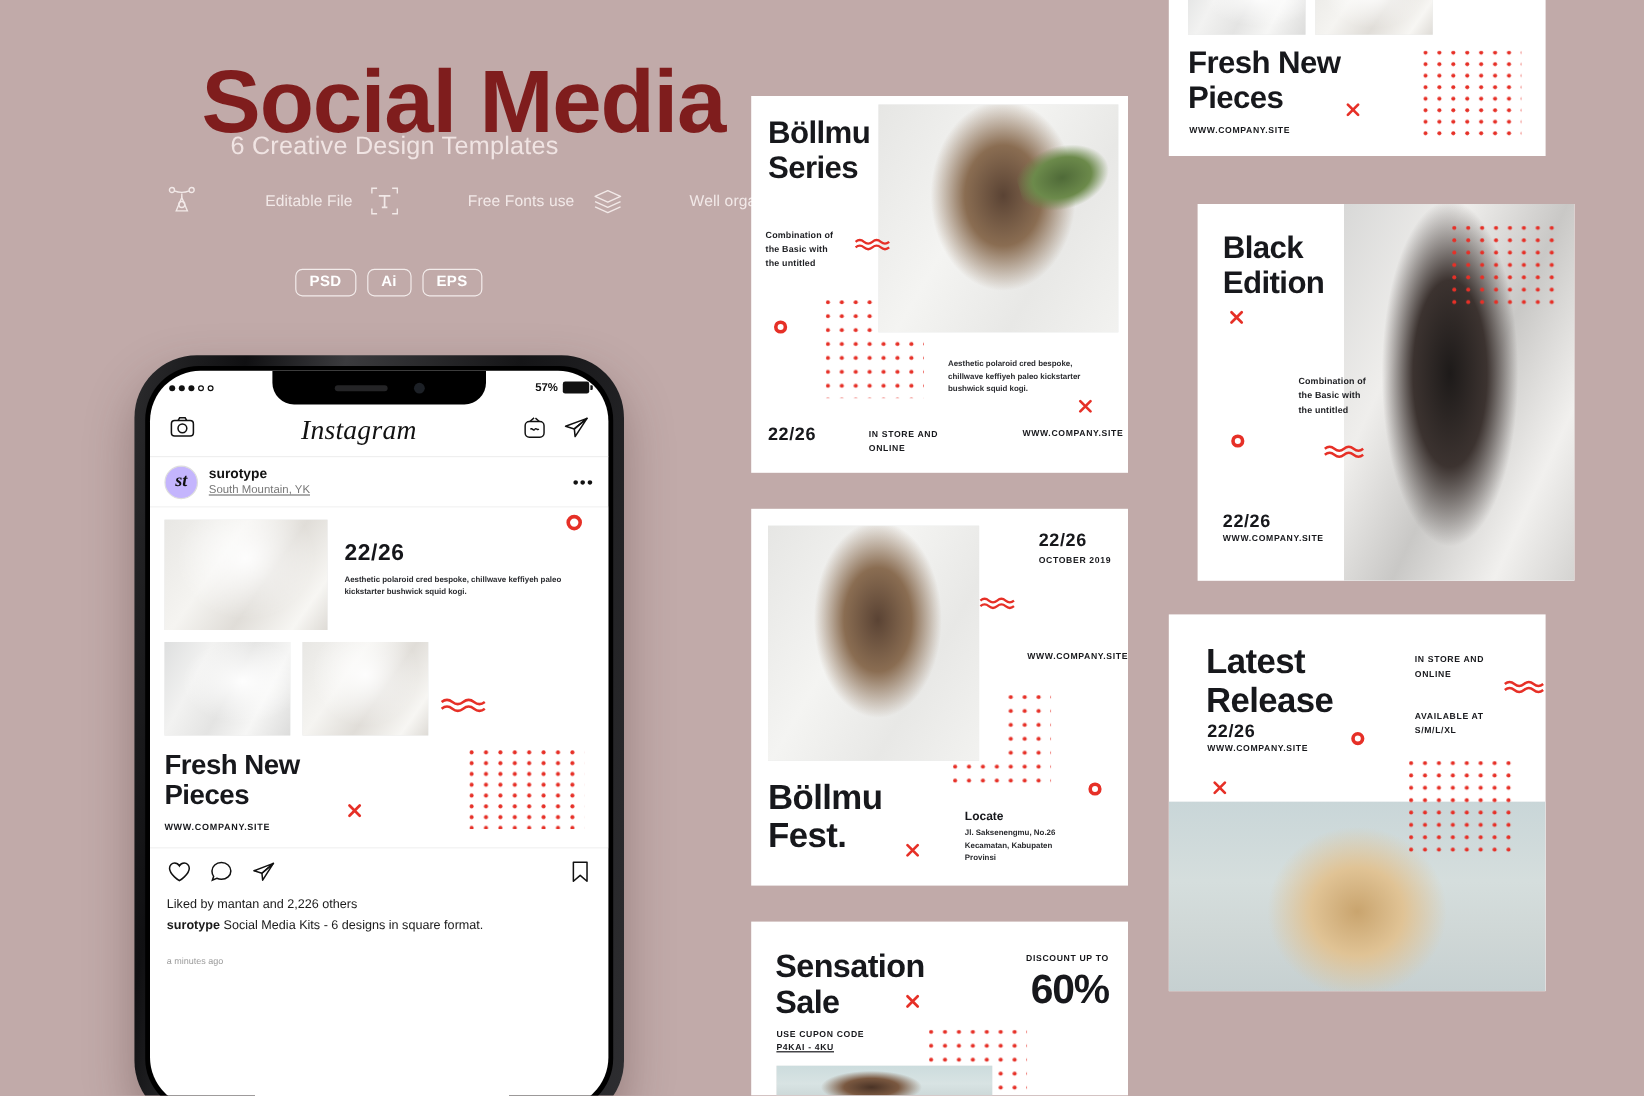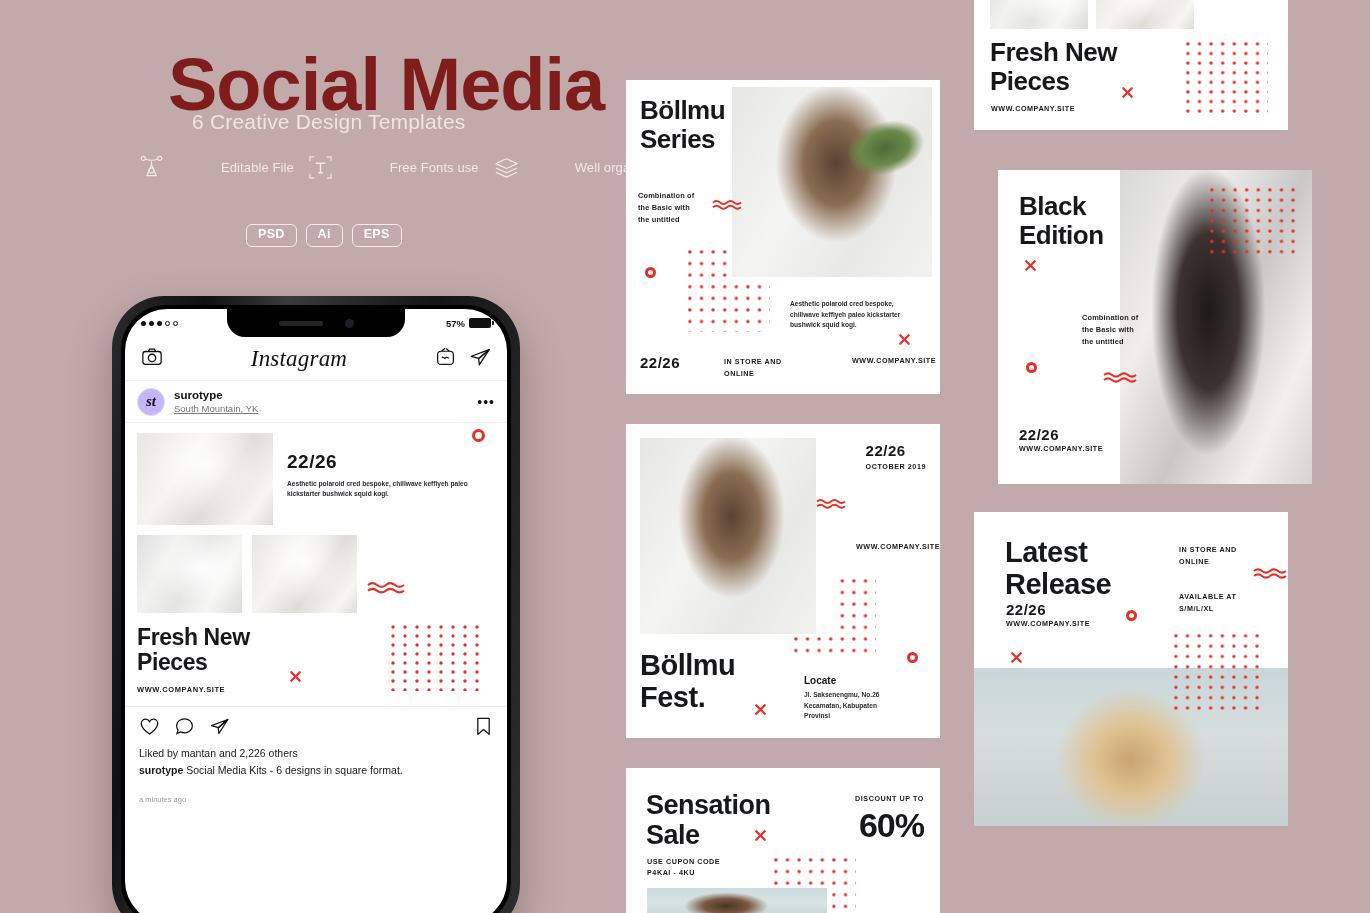--- a/index.html
+++ b/index.html
@@ -518,21 +518,21 @@
   <span class="abs" style="left:128px; top:60px;">
     <svg width="13" height="13" viewBox="0 0 14 14" stroke="#e63027" stroke-width="2.4" stroke-linecap="round">
       <path d="M2.4 2.4 L11.6 11.6 M11.6 2.4 L2.4 11.6"></path>
     </svg>
   </span>
 
   <div class="abs t-cap" style="right:16px; top:26px;">DISCOUNT UP TO</div>
   <div class="abs" style="right:16px; top:38px; font-size:34px; font-weight:800; color:#17181c; letter-spacing:-1px;">60%</div>
 
   <div class="abs t-cap" style="left:21px; top:88px; line-height:1.7;">USE CUPON CODE</div>
-  <div class="abs t-cap" style="left:21px; top:100px;">P4KAI - 4KU</div>
+  <div class="abs t-cap" style="left:21px; top:100px;text-decoration:underline;">P4KAI - 4KU</div>
 
   <span class="abs" style="left:148px; top:90px;">
     <svg width="82" height="55" viewBox="0 0 82 55">
       <defs>
           <pattern id="dgD" width="11.6" height="11.6" patternUnits="userSpaceOnUse">
         <circle cx="1.9" cy="1.9" r="1.7" fill="#e63027"></circle>
           </pattern>
         </defs>
       <rect x="0" y="0" width="82" height="32" fill="url(#dgD)"></rect>
       <rect x="52" y="32" width="30" height="23" fill="url(#dgD)"></rect>

